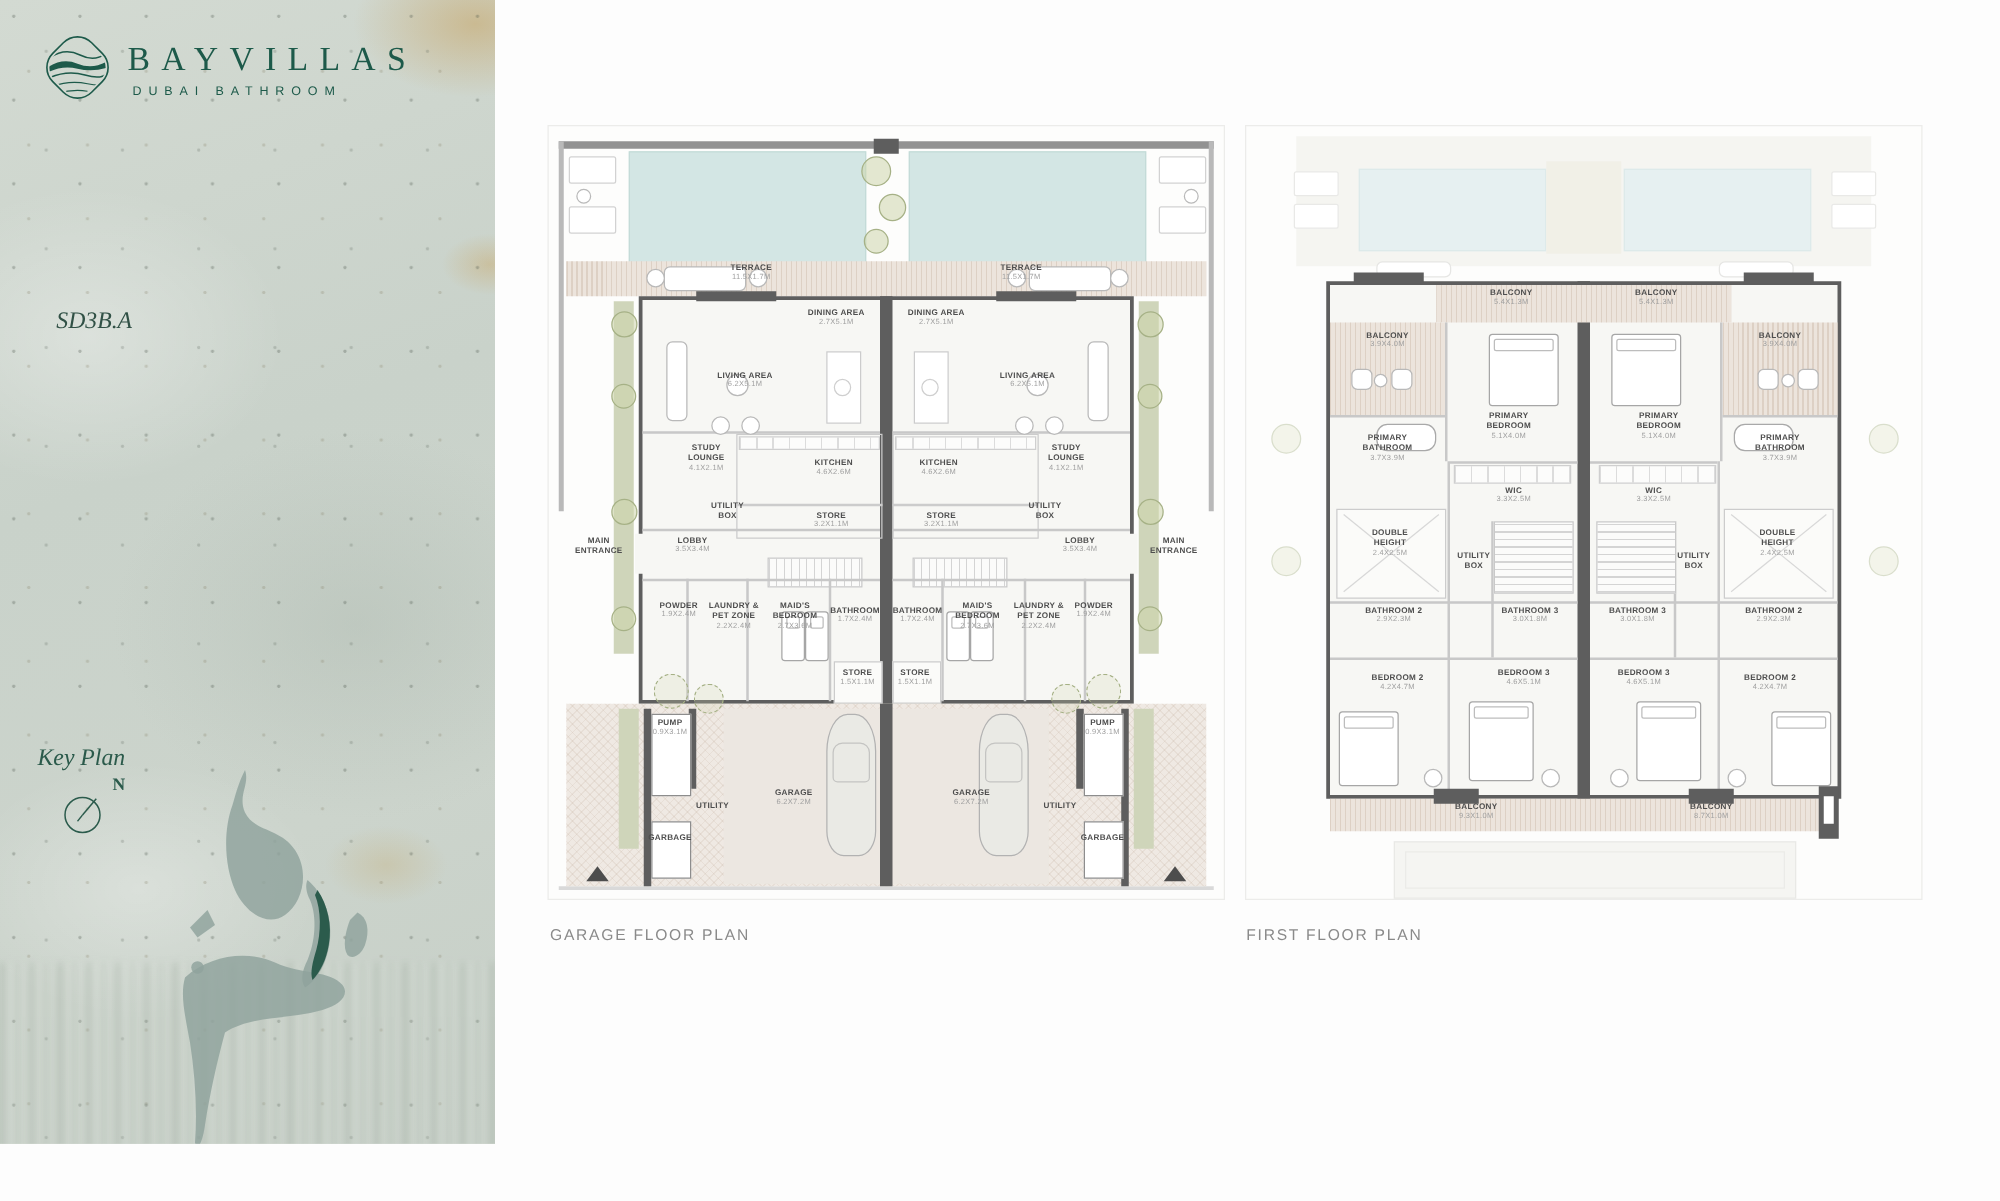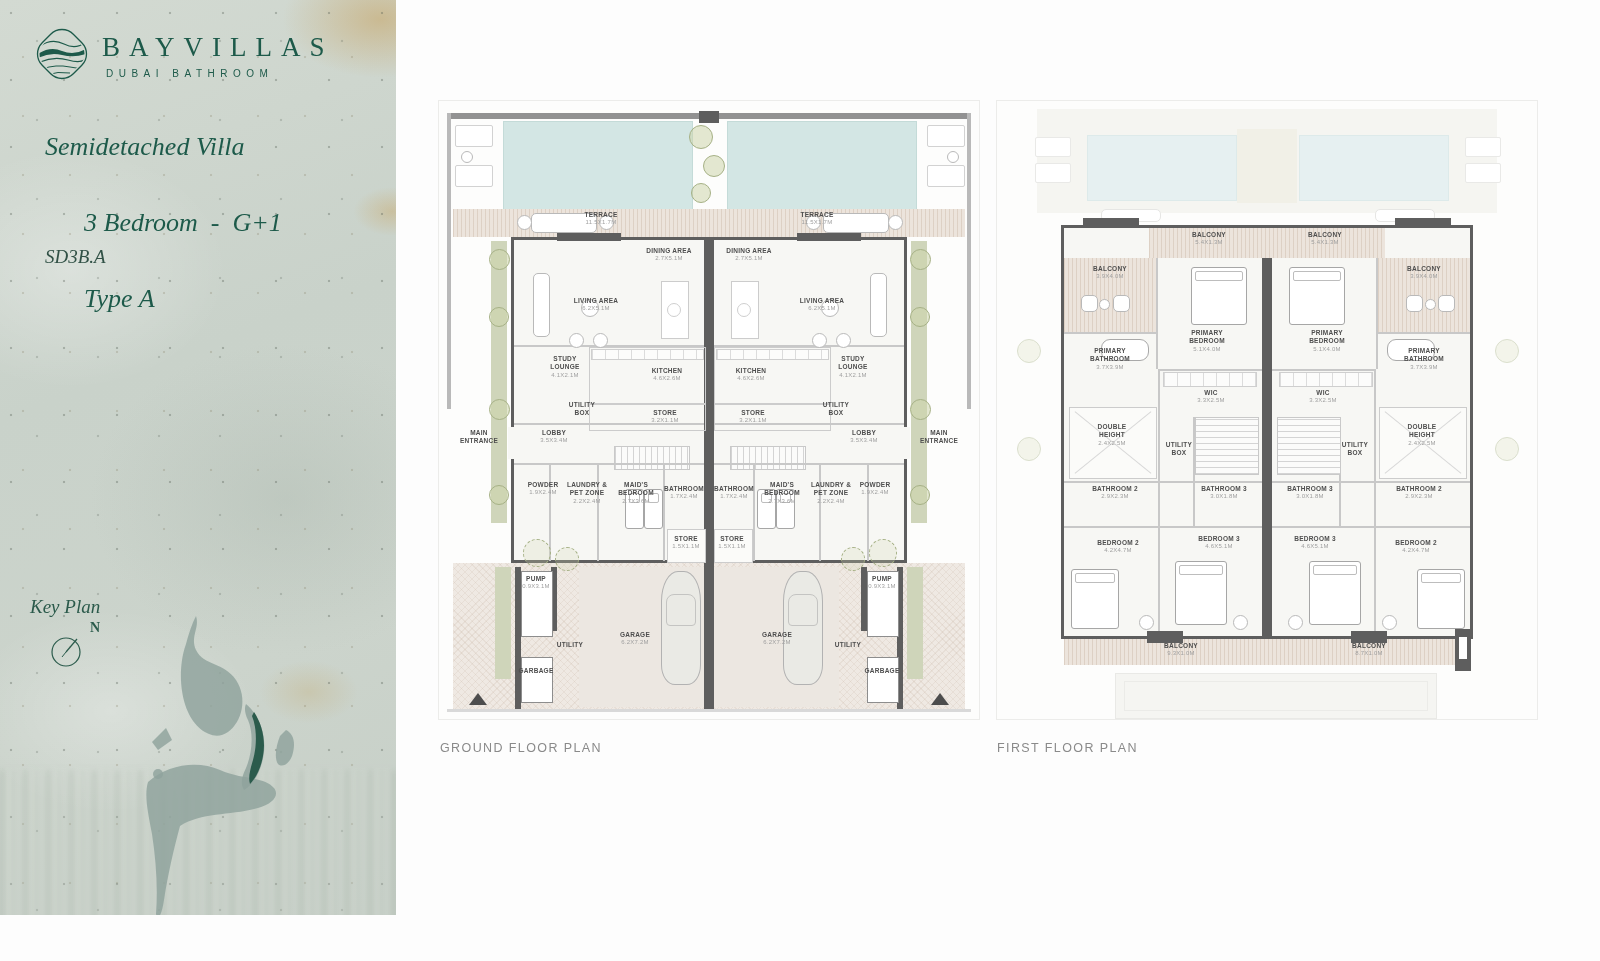--- a/index.html
+++ b/index.html
@@ -89,23 +89,20 @@
         <path d="M12 26 Q24 18 36 24 T58 22" stroke="#1d5a4a" fill="none" stroke-width="1.2"></path>
         <path d="M10 34 Q22 26 34 31 T58 29 L58 34 Q46 38 34 35 T10 38 Z" fill="#1d5a4a"></path>
         <path d="M12 42 Q26 36 40 40 T58 38" stroke="#1d5a4a" fill="none" stroke-width="1.2"></path>
         <path d="M14 49 Q28 44 42 47 T58 45" stroke="#1d5a4a" fill="none" stroke-width="1"></path>
         <path d="M18 55 Q30 51 42 53" stroke="#1d5a4a" fill="none" stroke-width="1"></path>
       </g>
     </svg>
     <div class="brand-name">BAYVILLAS</div>
     <div class="brand-sub">DUBAI BATHROOM</div>
 
-    <div class="villa-title"><span>Semidetached Villa</span><br>
-      <span>3 Bedroom  -  G+1</span><br>
-      <span>Type A</span></div>
     <div class="villa-code">SD3B.A</div>
 
     <div class="keyplan-label">Key Plan</div>
 
     <svg width="72" height="60" style="position:absolute;left:46px;top:616px;">
       <text x="44" y="16" font-family="Liberation Serif,serif" font-weight="bold" font-size="14" fill="#2b5b4c">N</text>
       <circle cx="20" cy="36" r="14" fill="none" stroke="#2b5b4c" stroke-width="1.2"></circle>
       <line x1="20" y1="36" x2="31" y2="23" stroke="#2b5b4c" stroke-width="1.2"></line>
       <line x1="20" y1="36" x2="16" y2="41" stroke="#2b5b4c" stroke-width="1"></line>
     </svg>
@@ -565,15 +562,15 @@
     <div class="rlabel" style="left:184px;top:541px;">
         <span class="nm">BALCONY</span>
         <span class="dm">9.3X1.0M</span>
       </div>
     <div class="rlabel" style="left:372px;top:541px;">
         <span class="nm">BALCONY</span>
         <span class="dm">8.7X1.0M</span>
       </div>
   </div>
 
-  <div class="plan-caption" id="cap-gf">GROUND FLOOR PLAN</div>
+  <div class="plan-caption" id="cap-gf">GARAGE FLOOR PLAN</div>
   <div class="plan-caption" id="cap-ff">FIRST FLOOR PLAN</div>
 </div>
 
 </body></html>

